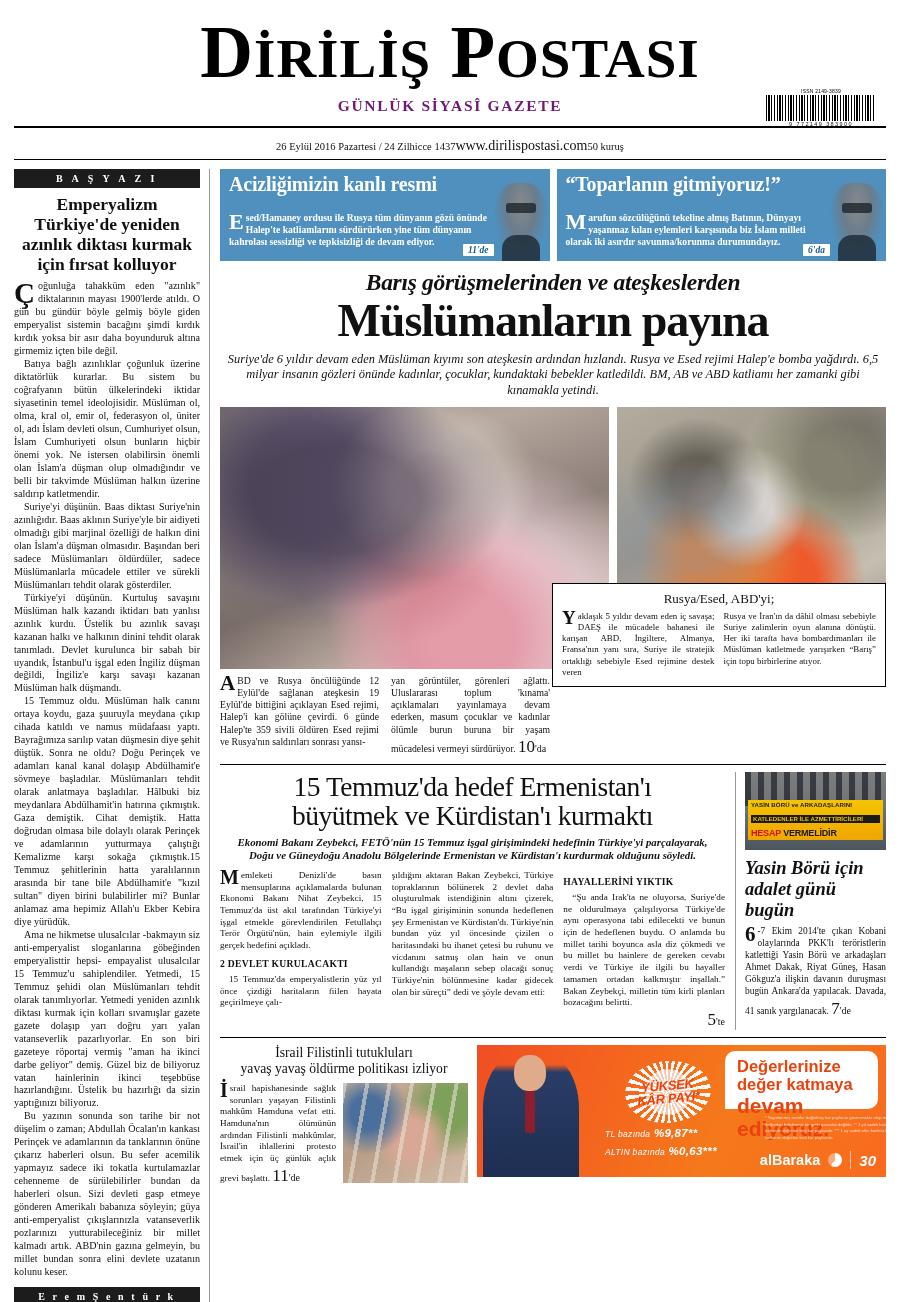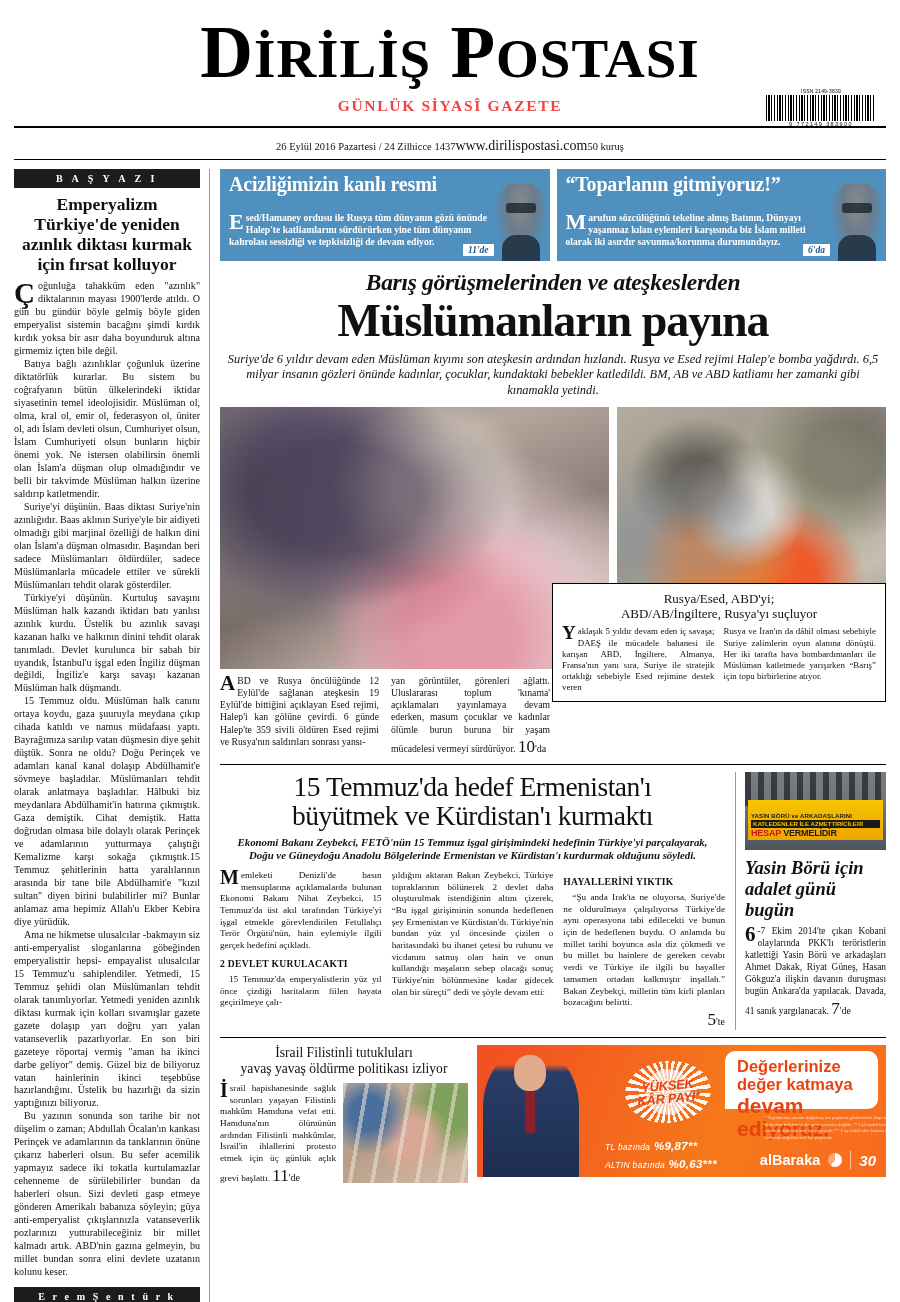--- a/index.html
+++ b/index.html
@@ -24,21 +24,21 @@
     line-height: 0.95;
     color: #000;
   }
   .masthead-title .small { font-size: 55px; }
   .masthead-sub {
     text-align:center;
     font-size: 15.5px;
     font-weight: 700;
     letter-spacing: 1.7px;
     margin-top: 10px;
-    color:#ef4444;
+    color:#701a75;
   }
   .barcode-wrap {
     position:absolute; right: 10px; top: 88px; width: 110px; text-align:center;
   }
   .issn { font-size: 5px; letter-spacing:0.2px; color:#000; font-family:"Liberation Sans",sans-serif;}
   .barcode {
     height: 26px; width: 108px; margin-top:1px;
     background: repeating-linear-gradient(to right,
       #000 0px, #000 1px, #fff 1px, #fff 2px,
       #000 2px, #000 4px, #fff 4px, #fff 5px,
@@ -212,21 +212,21 @@
     background: linear-gradient(180deg,#7e8a93 0%, #6f7a84 32%, #4d555c 100%);
   }
   .banner-photo .crowd {
     position:absolute; top:0; left:0; right:0; height: 34px;
     background: repeating-linear-gradient(to right,
       rgba(35,35,40,0.75) 0 6px, rgba(120,115,110,0.55) 6px 13px);
   }
   .banner-photo .yellow {
     position:absolute; left: 3px; right: 3px; top: 28px; bottom: 10px;
     background: linear-gradient(180deg,#f5c400 0%, #f0a500 100%);
-    display:flex; flex-direction:column; justify-content:flex-end; gap:1px;
+    display:flex; flex-direction:column; justify-content:space-between; gap:1px;
     padding: 2px 3px;
   }
   .yl { font-family:"Liberation Sans",sans-serif; font-weight:700; color:#1a1a1a; line-height:1; }
   .yl1 { font-size: 6.1px; letter-spacing:0.1px; }
   .yl2 { font-size: 6.1px; background:#1a1a1a; color:#f5c400; padding:1px 2px; }
   .yl3 { font-size: 9px; letter-spacing:-0.2px; }
   .yl3 .hesap { color:#c9161d; }
 
   .side-head {
     font-style:italic; font-weight:700; font-size: 18.5px; line-height:1.12;
@@ -298,21 +298,21 @@
   }
   .ad .bubble .l1 {
     font-family:"Liberation Sans",sans-serif; font-weight:700; color:#e8430f;
     font-size: 16.5px; line-height:1.08;
   }
   .ad .bubble .l2 {
     font-family:"Liberation Sans",sans-serif; font-weight:700; color:#e8430f;
     font-size: 21px; line-height:1.1;
   }
   .ad .rates {
-    position:absolute; left: 128px; top: 93px; color:#fff;
+    position:absolute; left: 128px; top: 80px; color:#fff;
     font-family:"Liberation Sans",sans-serif; font-style:italic; font-weight:700;
   }
   .ad .rates div { font-size: 11.5px; line-height:1.55; letter-spacing:0.3px; }
   .ad .rates .lbl { font-size: 8.5px; font-weight:400; font-style:italic; }
   .ad .fine {
     position:absolute; left: 288px; top: 70px; width: 178px; color:#ffd9c4;
     font-family:"Liberation Sans",sans-serif; font-size: 4.2px; line-height:1.55;
   }
   .ad .logo {
     position:absolute; right: 10px; bottom: 8px; display:flex; align-items:center; gap:8px;
@@ -412,21 +412,20 @@
         <div class="lead-body">
           <div><span class="lead-dc">A</span><span>BD ve Rusya öncülüğünde 12 Eylül'de sağlanan ateşkesin 19 Eylül'de bittiğini açıklayan Esed rejimi, Halep'i kan gölüne çevirdi. 6 günde Halep'te 359 sivili öldüren Esed rejimi ve Rusya'nın saldırıları sonrası yansı-</span></div>
           <div><span>yan görüntüler, görenleri ağlattı. Uluslararası toplum 'kınama' açıklamaları yayınlamaya devam ederken, masum çocuklar ve kadınlar ölümle burun buruna bir yaşam mücadelesi vermeyi sürdürüyor.</span>
             <span class="pageref"><span>10</span><span class="sm">'da</span></span>
           </div>
         </div>
 
         <div class="info-box" style="bottom:auto; top:-92px;">
           <div class="info-title">
             <div>Rusya/Esed, ABD'yi;</div>
-            <div>ABD/AB/İngiltere, Rusya'yı suçluyor</div>
           </div>
           <div class="info-cols">
             <div><span class="info-dc">Y</span><span>aklaşık 5 yıldır devam eden iç savaşa; DAEŞ ile mücadele bahanesi ile karışan ABD, İngiltere, Almanya, Fransa'nın yanı sıra, Suriye ile stratejik ortaklığı sebebiyle Esed rejimine destek veren</span></div>
             <div>Rusya ve İran'ın da dâhil olması sebebiyle Suriye zalimlerin oyun alanına dönüştü. Her iki tarafta hava bombardımanları ile Müslüman katletmede yarışırken “Barış” için topu birbirlerine atıyor.</div>
           </div>
         </div>
       </div>
 
       <div class="sep-rule"></div>
 

